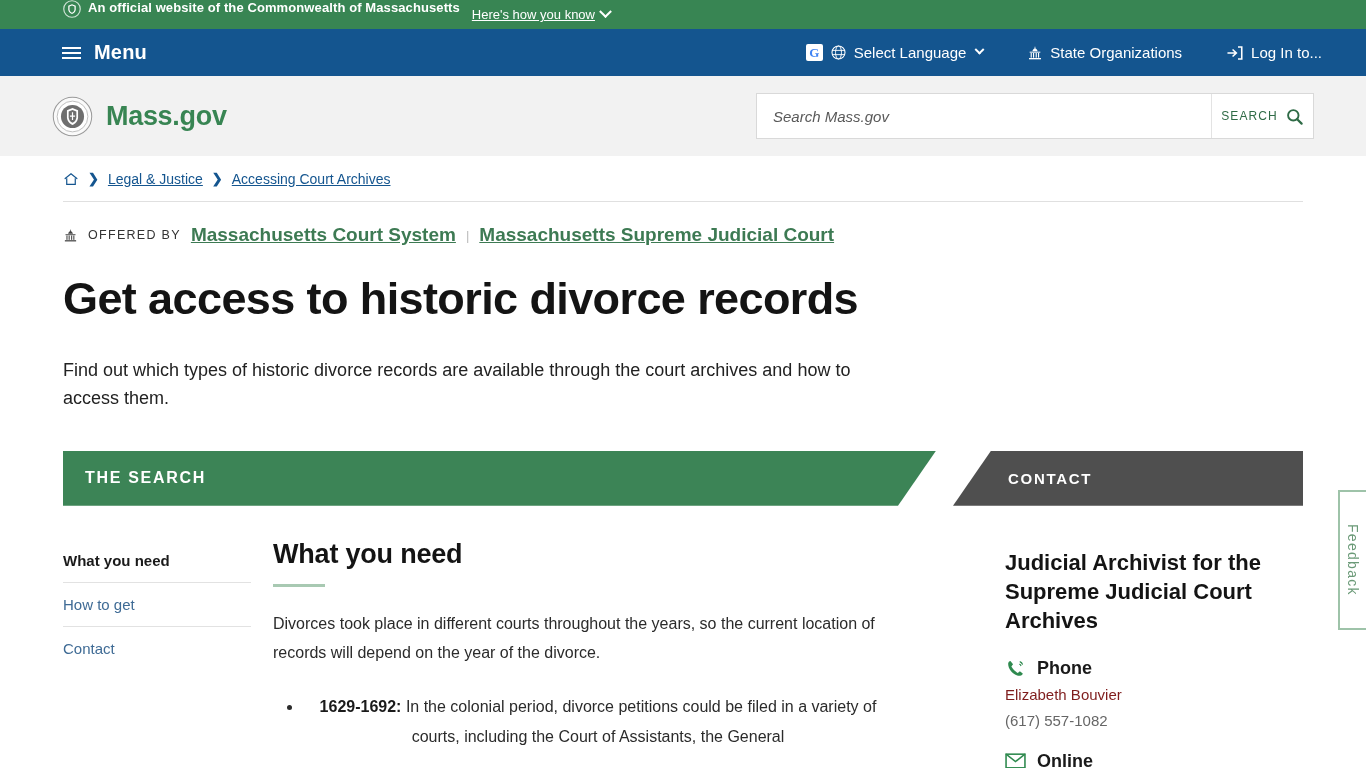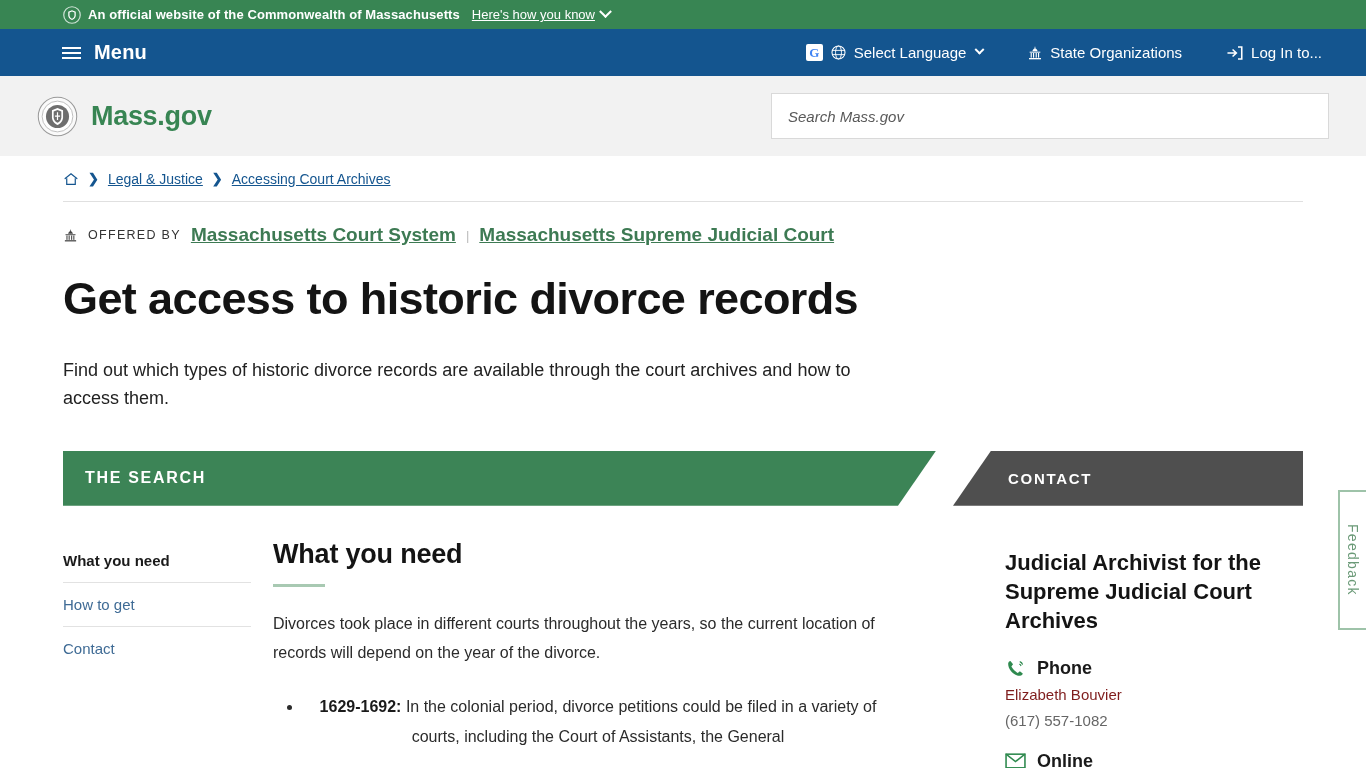--- a/index.html
+++ b/index.html
@@ -8,21 +8,20 @@
     overflow: hidden;
     background: #fff;
     font-family: "Liberation Sans", sans-serif;
   }
 
   
   .gov-banner {
     height: 29px;
     background: #388553;
     display: flex;
-    align-items: center;
     padding-left: 63px;
     color: #fff;
     font-size: 13px;
   }
   .gov-banner .shield {
     width: 18px; height: 18px;
     margin-right: 7px;
     flex: 0 0 auto;
   }
   .gov-banner .txt { font-weight: 600; letter-spacing: .1px; }
@@ -77,21 +76,21 @@
     border-right: 2px solid #fff; border-bottom: 2px solid #fff;
     transform: rotate(45deg) translate(-2px,-2px);
     margin-left: 3px;
   }
 
   
   .searchband {
     height: 80px;
     background: #f2f2f2;
     display: flex; align-items: center;
-    padding: 0 37px;
+    padding: 0 52px;
   }
   .brand { display:flex; align-items:center; gap:13px; cursor:pointer; }
   .seal { width: 41px; height: 41px; flex:0 0 auto; }
   .brandname {
     font-size: 27px; font-weight: 700; color: #388553;
     letter-spacing: -.3px;
   }
   .searchwrap {
     margin-left: auto;
     width: 558px; height: 46px;
@@ -310,20 +309,27 @@
       <circle cx="24" cy="24" r="13.5" fill="#6e6e6e"></circle>
       <path d="M24 14 L30.5 16.8 V25 C30.5 29.4 27.4 32.6 24 34 C20.6 32.6 17.5 29.4 17.5 25 V16.8 Z" fill="#fff"></path>
       <path d="M24 16.3 L28.5 18.2 V24.8 C28.5 27.9 26.4 30.3 24 31.4 C21.6 30.3 19.5 27.9 19.5 24.8 V18.2 Z" fill="#6e6e6e"></path>
       <path d="M24 19 L24 28 M21 23.5 L27 23.5" stroke="#fff" stroke-width="1.4"></path>
     </svg>
     <span class="brandname">Mass.gov</span>
   </div>
 
   <div class="searchwrap">
     <input type="text" value="" placeholder="Search Mass.gov" style="">
+    <div class="searchbtn">
+      <span class="lbl">SEARCH</span>
+      <svg width="19" height="19" viewBox="0 0 24 24">
+        <circle cx="10.5" cy="10.5" r="6.6" fill="none" stroke="#2f6b46" stroke-width="2.4"></circle>
+        <line x1="15.4" y1="15.4" x2="21" y2="21" stroke="#2f6b46" stroke-width="2.8" stroke-linecap="round"></line>
+      </svg>
+    </div>
   </div>
 </div>
 
 <div class="page">
 
   <div class="breadcrumb">
     <svg width="16" height="16" viewBox="0 0 24 24">
       <path d="M3.2 11.3 L12 4 L20.8 11.3" fill="none" stroke="#14558f" stroke-width="1.8" stroke-linecap="round"></path>
       <path d="M5.6 11 V20 H18.4 V11" fill="none" stroke="#14558f" stroke-width="1.8"></path>
     </svg>

